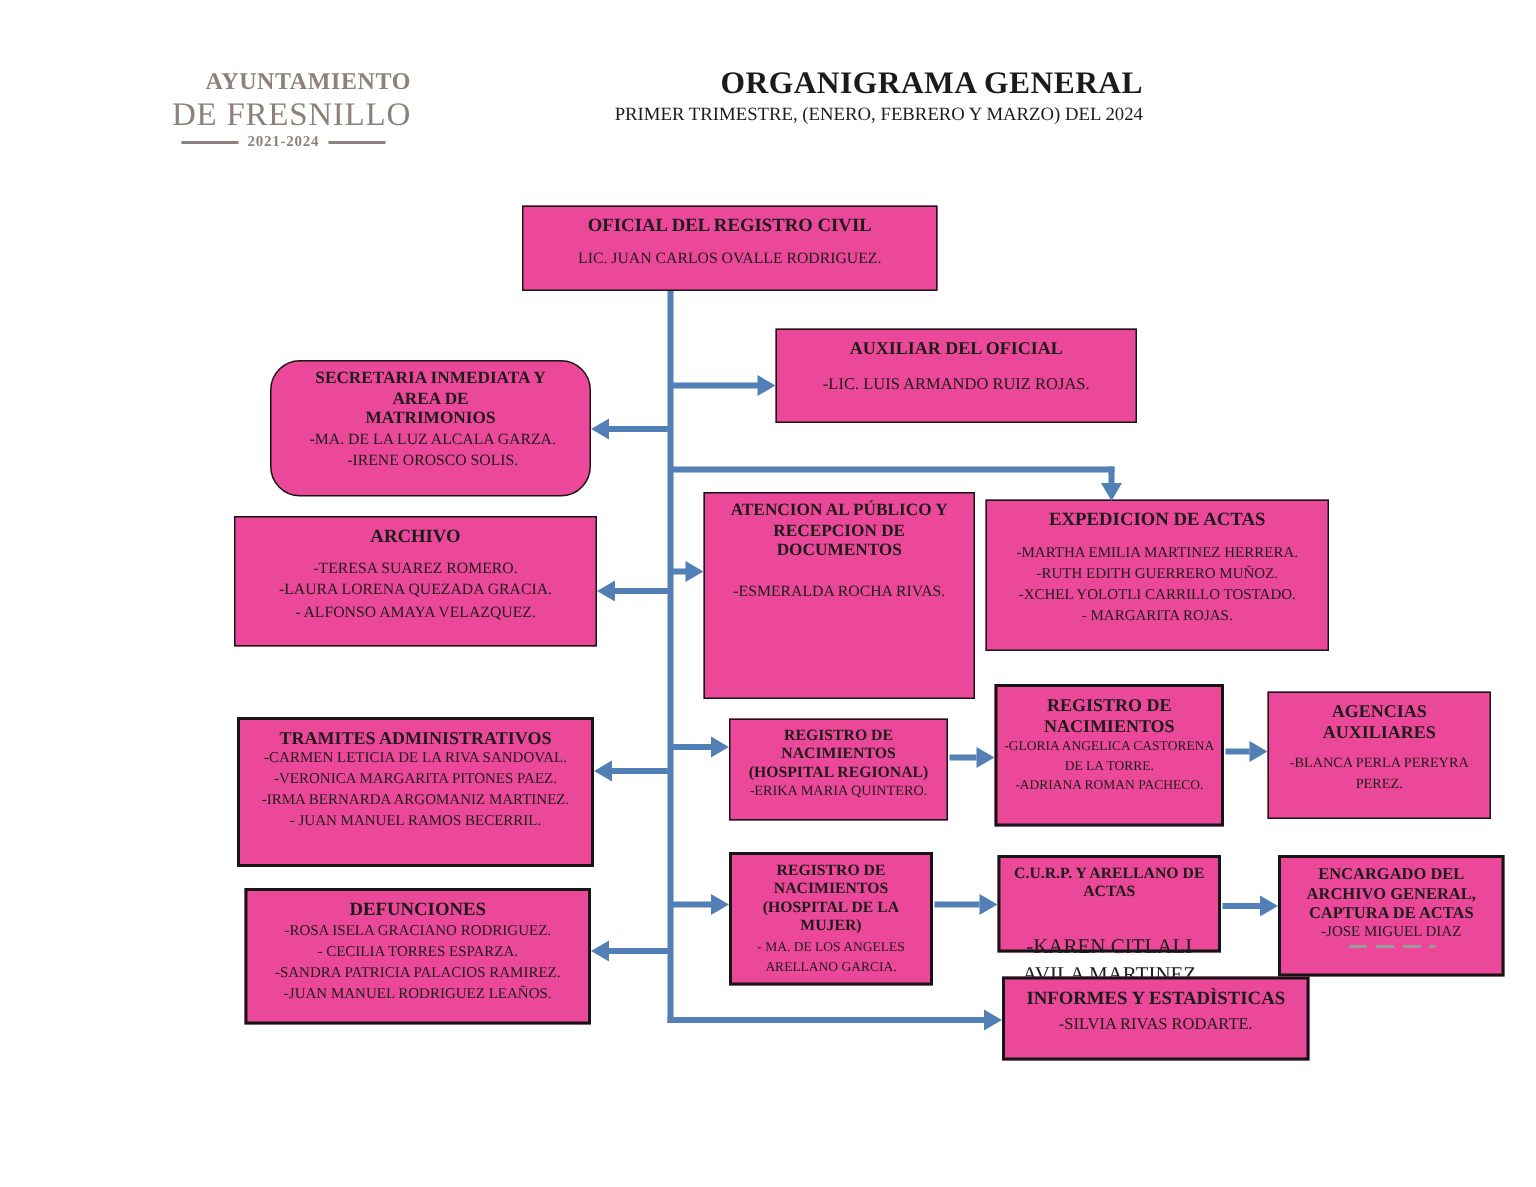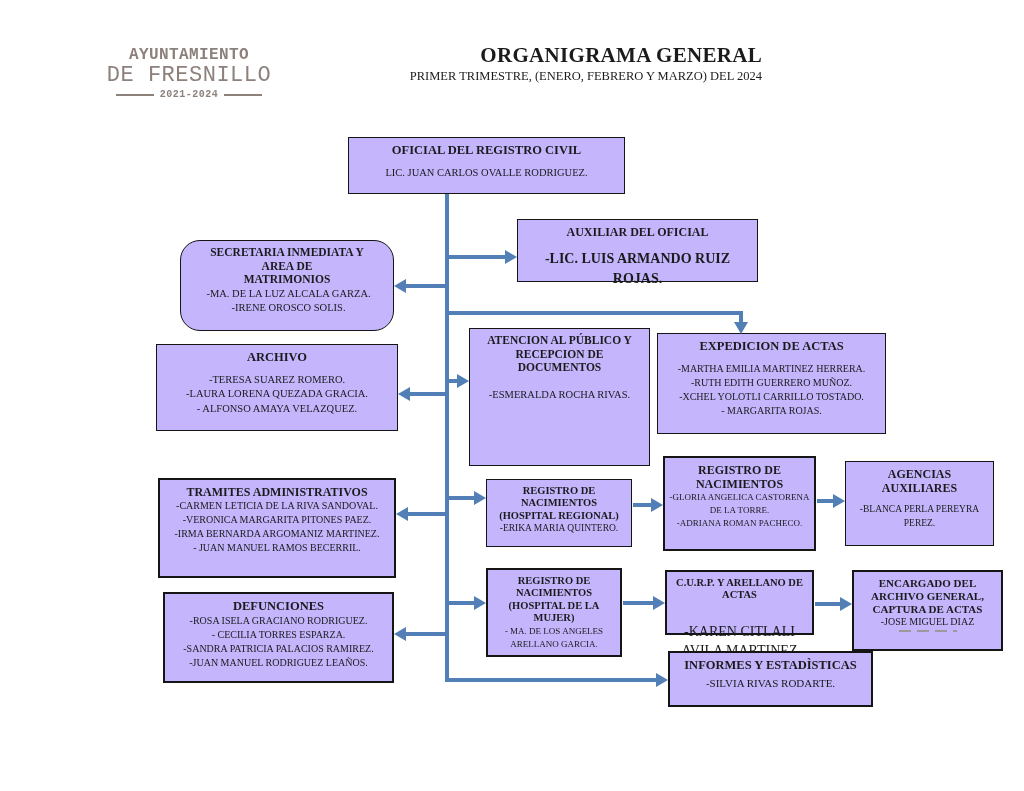--- a/index.html
+++ b/index.html
@@ -6,35 +6,35 @@
     --blue:#527fb5;
     --ink:#1b1b1b;
     --logo:#8d817c;
     --subtitle:#7b2421;
   }
   *{box-sizing:border-box;margin:0;padding:0;}
   body{background:#ffffff;font-family:"Liberation Serif", serif;color:var(--ink);}
   .page{position:relative;width:1024px;height:791px;background:#fff;overflow:hidden;}
 
   
-  .logo{position:absolute;left:104px;top:47px;width:170px;text-align:center;color:var(--logo);
-        font-family:Liberation Mono, monospace;line-height:1.05;}
+  .logo{position:absolute;left:104px;top:47px;width:170px;text-align:right;color:var(--logo);
+        font-family:Liberation Serif, serif;line-height:1.05;}
   .logo-l1{font-size:16px;font-weight:700;letter-spacing:.4px;}
   .logo-l2{font-size:22px;font-weight:400;letter-spacing:.5px;}
   .logo-years{display:flex;align-items:center;justify-content:center;gap:6px;margin-top:3px;}
   .logo-years .rule{flex:0 0 38px;height:2px;background:var(--logo);}
   .logo-years .yrs{font-size:10px;font-weight:700;letter-spacing:.5px;}
 
   .titleblock{position:absolute;left:262px;top:42px;width:500px;text-align:right;line-height:1.25;}
   .t1{font-size:21px;font-weight:700;letter-spacing:.3px;}
   .t2{font-size:13.5px;font-weight:700;color:var(--subtitle);margin-top:2px;}
   .t3{font-size:12.5px;margin-top:1px;}
 
   
-  .box{position:absolute;border:1.5px solid #151515;background:#c4b5fd;text-align:center;padding:5px 4px;}
+  .box{position:absolute;border:1.5px solid #151515;background:#ec4899;text-align:center;padding:5px 4px;}
   .box.b2{border-width:2px;}
   .box.b25{border-width:2.5px;}
   .box-title{font-weight:700;font-size:11.5px;line-height:1.18;white-space:pre-line;}
   .box-members{font-size:10.5px;line-height:1.4;white-space:pre-line;}
   .members-left{text-align:center;padding-left:3px;}
   .members-sm{font-size:9px;line-height:1.45;}
   .sliver{width:58px;height:2px;margin:2px auto 0;
           background:repeating-linear-gradient(90deg,#9a9a9a 0 12px,transparent 12px 18px);}
 
   
@@ -66,21 +66,21 @@
     <div class="t3">PRIMER TRIMESTRE, (ENERO, FEBRERO Y MARZO) DEL 2024</div>
   </div>
 
   <div class="box" style="left:348px;top:137px;width:277px;height:57px;">
     <div class="box-title" style="font-size:12.5px;">OFICIAL DEL REGISTRO CIVIL</div>
     <div class="box-members" style="margin-top:8px;">LIC. JUAN CARLOS OVALLE RODRIGUEZ.</div>
   </div>
 
   <div class="box" style="left:517px;top:219px;width:241px;height:63px;">
     <div class="box-title" style="font-size:12px;">AUXILIAR DEL OFICIAL</div>
-    <div class="box-members" style="margin-top:10px;font-size:14px;font-weight:bold;">-LIC. LUIS ARMANDO RUIZ ROJAS.</div>
+    <div class="box-members" style="margin-top:10px;font-size:11px;">-LIC. LUIS ARMANDO RUIZ ROJAS.</div>
   </div>
 
   <div class="box" style="left:180px;top:240px;width:214px;height:91px;border-radius:20px;">
     <div class="box-title">SECRETARIA INMEDIATA Y
 AREA DE
 MATRIMONIOS</div>
     <div class="box-members members-left">-MA. DE LA LUZ ALCALA GARZA.
 -IRENE OROSCO SOLIS.</div>
   </div>
 

